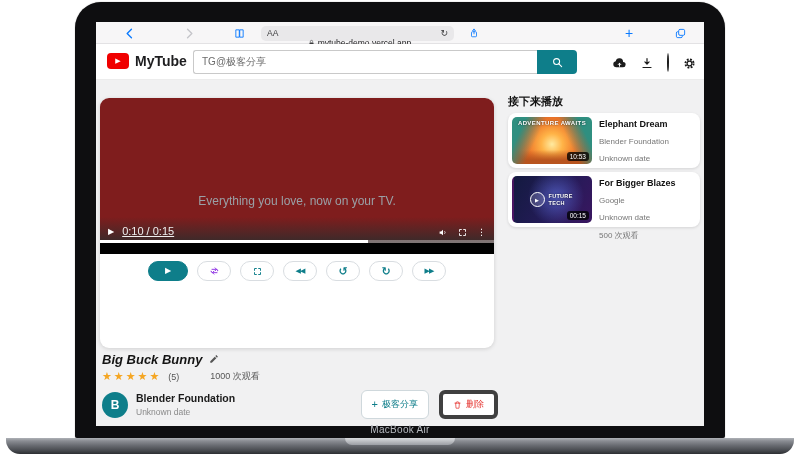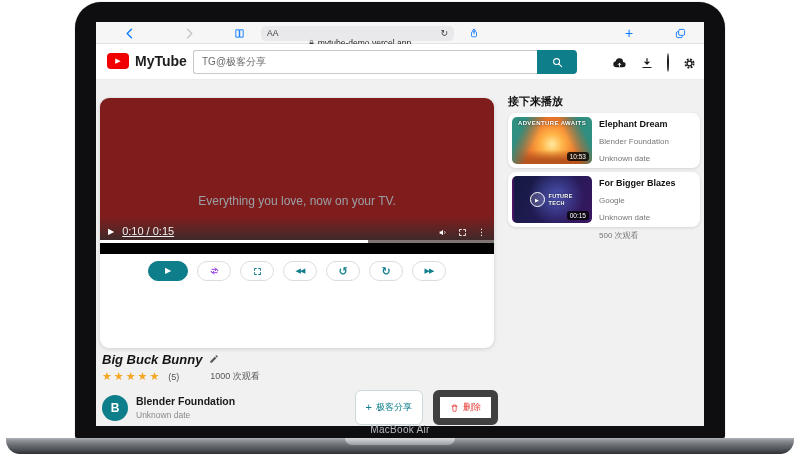--- a/index.html
+++ b/index.html
@@ -94,21 +94,21 @@
   .channel-row { position:absolute; left:6px; top:310px; width:396px; display:flex; align-items:center; }
   .avatar { width:26px; height:26px; border-radius:50%; background:#0e7e8a; color:#fff;
     font-size:12px; font-weight:bold; display:flex; align-items:center; justify-content:center; }
   .ch-text { margin-left:8px; }
   .ch-name { font-size:10.5px; font-weight:bold; color:#1a1a1a; }
   .ch-date { font-size:8.5px; color:#8a8a8a; margin-top:3px; }
   .act-btns { margin-left:auto; display:flex; gap:10px; }
   .abtn { display:flex; align-items:center; gap:4px; font-size:9px; padding:4px 10px;
     border-radius:6px; background:#fff; cursor:pointer; }
   .abtn.add { color:#0e7e8a; border:1px solid #cfd8dc; }
-  .abtn.del { color:#e53935; border:7px solid #404040; }
+  .abtn.del { color:#e53935; border:4px solid #404040; }
   .plus-g { font-size:11px; line-height:1; }
 
   
   .sidebar { position:absolute; left:412px; top:0; width:192px; }
   .sb-heading { position:absolute; left:0; top:14px; font-size:11px; font-weight:bold; color:#111; }
   .sb-card { position:absolute; left:0; width:192px; height:55px; background:#fff;
     border-radius:8px; box-shadow:0 1px 3px rgba(0,0,0,.12); display:flex; padding:4px; cursor:pointer; }
   .sb-card.c1 { top:33px; } .sb-card.c2 { top:92px; }
   .thumb { position:relative; width:80px; height:47px; border-radius:5px; overflow:hidden; flex:none; }
   .thumb.adventure { background:

